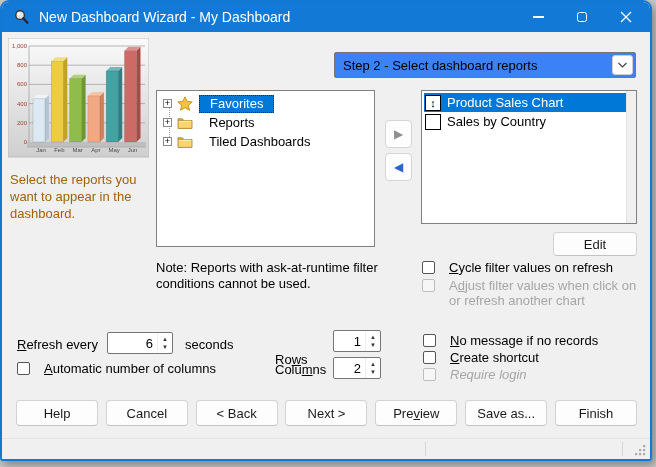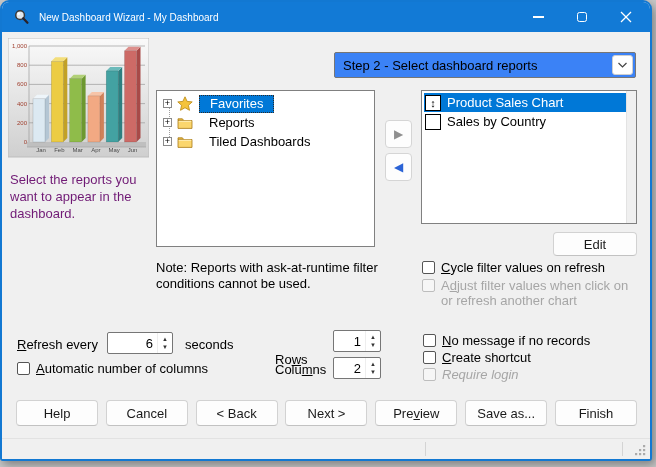--- a/index.html
+++ b/index.html
@@ -10,30 +10,30 @@
     border-radius:9px 9px 3px 3px;
     background:#f0f0f0;
     box-shadow:3px 4px 10px rgba(0,0,0,.35);
     overflow:hidden;
   }
   .titlebar {
     position:absolute; left:0; top:0; right:0; height:30px;
     background:var(--titlebar,#127ad6);
     display:flex; align-items:center; padding-left:11px; gap:9px;
   }
-  .title { color:#fff; font-size:10px; }
+  .title { color:#fff; font-size:14px; }
   .caption-btns { position:absolute; right:2px; top:0; height:30px; display:flex; }
   .cap { width:44px; height:30px; display:flex; align-items:center; justify-content:center; background:transparent; border:0; cursor:default; }
   .glyph-min { width:11px; height:1.5px; background:#fff; display:block; }
   .glyph-max { width:10px; height:10px; border:1.2px solid #fff; border-radius:2.5px; display:block; }
 
   .content { position:absolute; left:0; top:30px; right:0; bottom:0; background:#f0f0f0; }
 
   .chart-box { position:absolute; left:6px; top:6px; width:141px; height:128px; }
-  .intro { position:absolute; left:8px; top:139px; width:140px; font-size:13px; line-height:17px; color:#701a75; }
+  .intro { position:absolute; left:8px; top:139px; width:140px; font-size:13px; line-height:17px; color:#a16207; }
 
   .combo {
     position:absolute; left:332px; top:20px; width:302px; height:26px;
     background:#3b82f6; border:1px solid #767676; border-radius:2px;
     display:flex; align-items:center; font-size:13px; padding-left:8px;
   }
   .combo-btn { margin-left:auto; margin-right:2px; width:21px; height:20px; border:1px solid #cfcfcf; border-radius:3px; display:flex; align-items:center; justify-content:center; background:#fff; }
 
   .tree {
     position:absolute; left:154px; top:58px; width:219px; height:157px;
@@ -60,21 +60,21 @@
   .handle { width:16px; height:16px; border:1px solid #000; background:#fff; color:#000; font-size:11px; line-height:14px; text-align:center; flex:0 0 auto; margin-left:1px; }
 
   .btn {
     background:#fdfdfd; border:1px solid #d2d2d2; border-bottom-color:#c2c2c2;
     border-radius:4px; font-size:13px; color:#1a1a1a; font-family:inherit;
   }
   .edit-btn { position:absolute; left:551px; top:200px; width:84px; height:24px; }
 
   .note { position:absolute; left:154px; top:228px; width:222px; font-size:13px; line-height:16px; }
 
-  .cb { position:absolute; display:flex; gap:6px; font-size:13px; align-items:flex-start; cursor:default; }
+  .cb { position:absolute; display:flex; gap:14px; font-size:13px; align-items:flex-start; cursor:default; }
   .cb .box { width:13px; height:13px; border:1px solid #555; border-radius:2px; background:#fff; flex:0 0 auto; margin-top:1px; }
   .cb.disabled { color:#a6a6a6; }
   .cb.disabled .box { border-color:#bdbdbd; background:#f6f6f6; }
 
   .flabel { position:absolute; font-size:13px; }
 
   .spinner { position:absolute; height:22px; display:flex; border:1px solid #767676; background:#fff; border-radius:2px; }
   .spin-val { flex:1; text-align:right; font-size:13px; padding:3px 4px 0 0; }
   .spin-btns { width:15px; display:flex; flex-direction:column; align-items:center; justify-content:center; gap:2px; border-left:1px solid #eee; }
   .spin-btns span { font-size:6px; line-height:6px; color:#333; }

